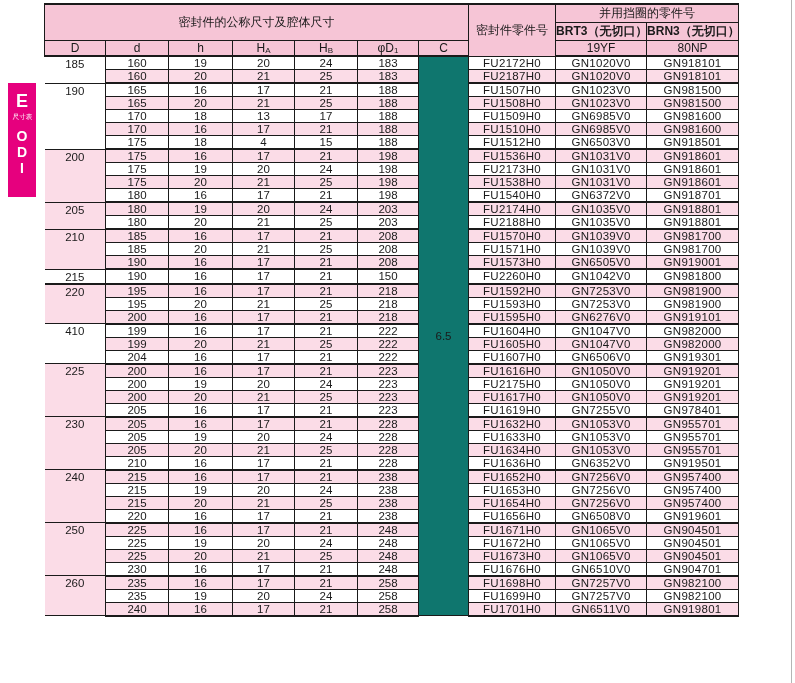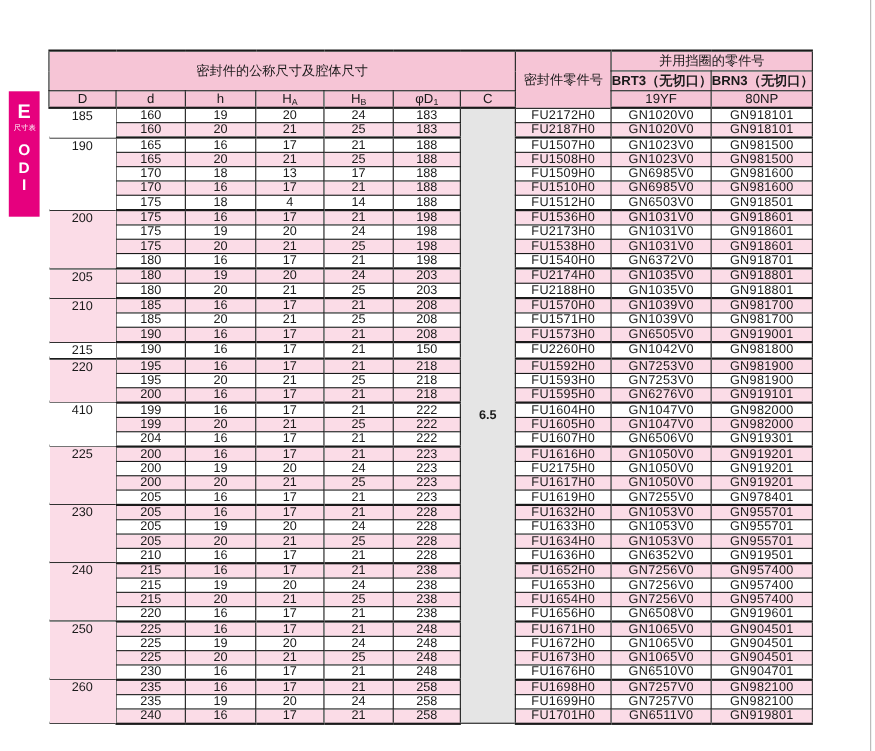--- a/index.html
+++ b/index.html
@@ -24,21 +24,21 @@
     padding-top:9px;line-height:1;
   }
   .side-tab .big-letter{font-size:18px;font-weight:bold;}
   .side-tab .tab-label{font-size:7px;margin-top:3px;letter-spacing:0;transform:scale(.95);}
   .side-tab .tab-letters{margin-top:9px;display:flex;flex-direction:column;gap:2px;}
   .side-tab .tab-letters span{font-size:14px;font-weight:bold;line-height:14px;}
 
   
   table.spec{
     position:absolute;left:44px;top:3px;width:694px;height:515px;
-    border-collapse:collapse;table-layout:fixed;margin-top:42px;
+    border-collapse:collapse;table-layout:fixed;
   }
   table.spec th, table.spec td{
     border:1px solid var(--line);
     padding:0;text-align:center;vertical-align:middle;
     font-weight:normal;overflow:hidden;white-space:nowrap;
   }
   thead th{background:var(--header-pink);font-size:12px;}
   thead tr.h1 th{height:13px;}
   thead tr.h2 th{height:15px;font-weight:bold;}
   thead tr.h3 th{height:15px;border-bottom-width:2px;}
@@ -48,21 +48,21 @@
 
   tbody td{font-size:11.5px;background:#fff;}
   tbody tr.stripe td{background:var(--stripe-pink);}
   tbody td.dcol{
     background:#fff;vertical-align:top;border-left:none;position:relative;
     padding-top:1px;
   }
   tbody td.dcol::after{ 
     content:"";position:absolute;left:-7px;bottom:-1px;width:7px;height:2px;background:var(--line);
   }
-  tbody td.ccol{background:#e5e5e5;vertical-align:middle;font-weight:bold;}
+  tbody td.ccol{background:#0f766e;vertical-align:middle;}
   tbody td.part{letter-spacing:.3px;}
   tbody tr.gend td{border-bottom-width:2px;}
   tbody tr:last-child td{border-bottom-width:2px;}
   table.spec th:last-child, table.spec td.last{border-right-width:1px;}
 </style>
 </head>
 <body>
 
 <div class="page-edge-line"></div>
 
@@ -172,21 +172,21 @@
         <td>21</td>
         <td>188</td>
         <td class="part">FU1510H0</td>
         <td class="part">GN6985V0</td>
         <td class="part last">GN981600</td>
       </tr>
       <tr class="gend">
         <td>175</td>
         <td>18</td>
         <td>4</td>
-        <td>14</td>
+        <td>15</td>
         <td>188</td>
         <td class="part">FU1512H0</td>
         <td class="part">GN6503V0</td>
         <td class="part last">GN918501</td>
       </tr>
       <tr class="stripe">
         <td class="dcol" rowspan="4">200</td>
         <td>175</td>
         <td>16</td>
         <td>17</td>

